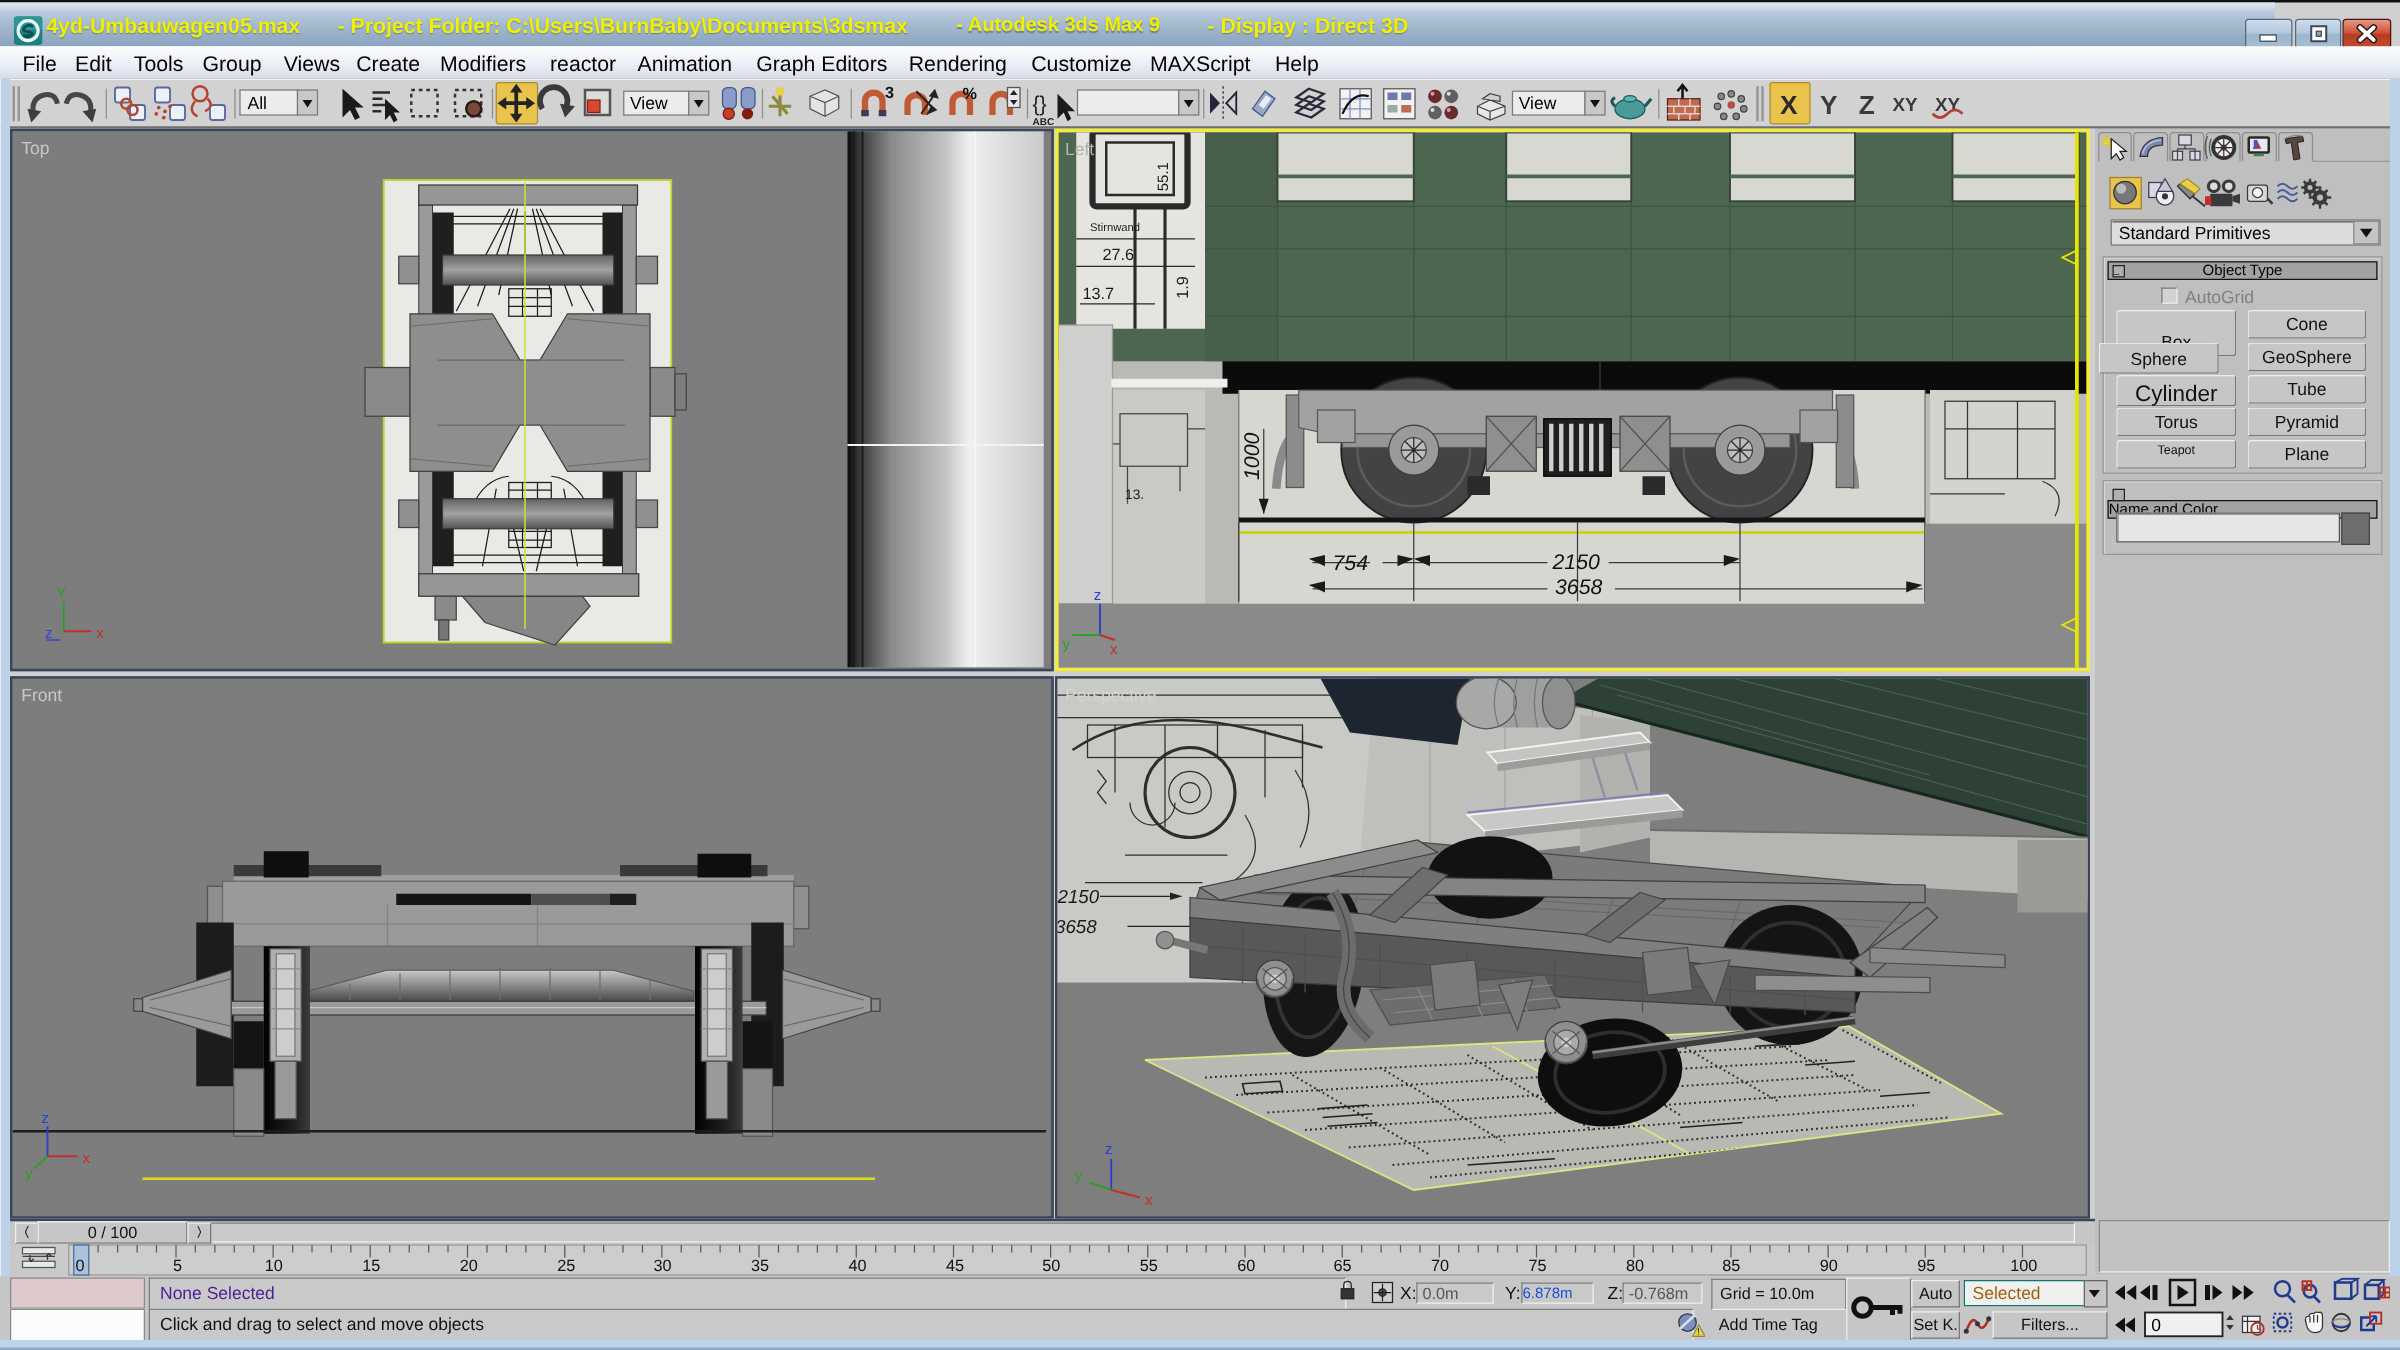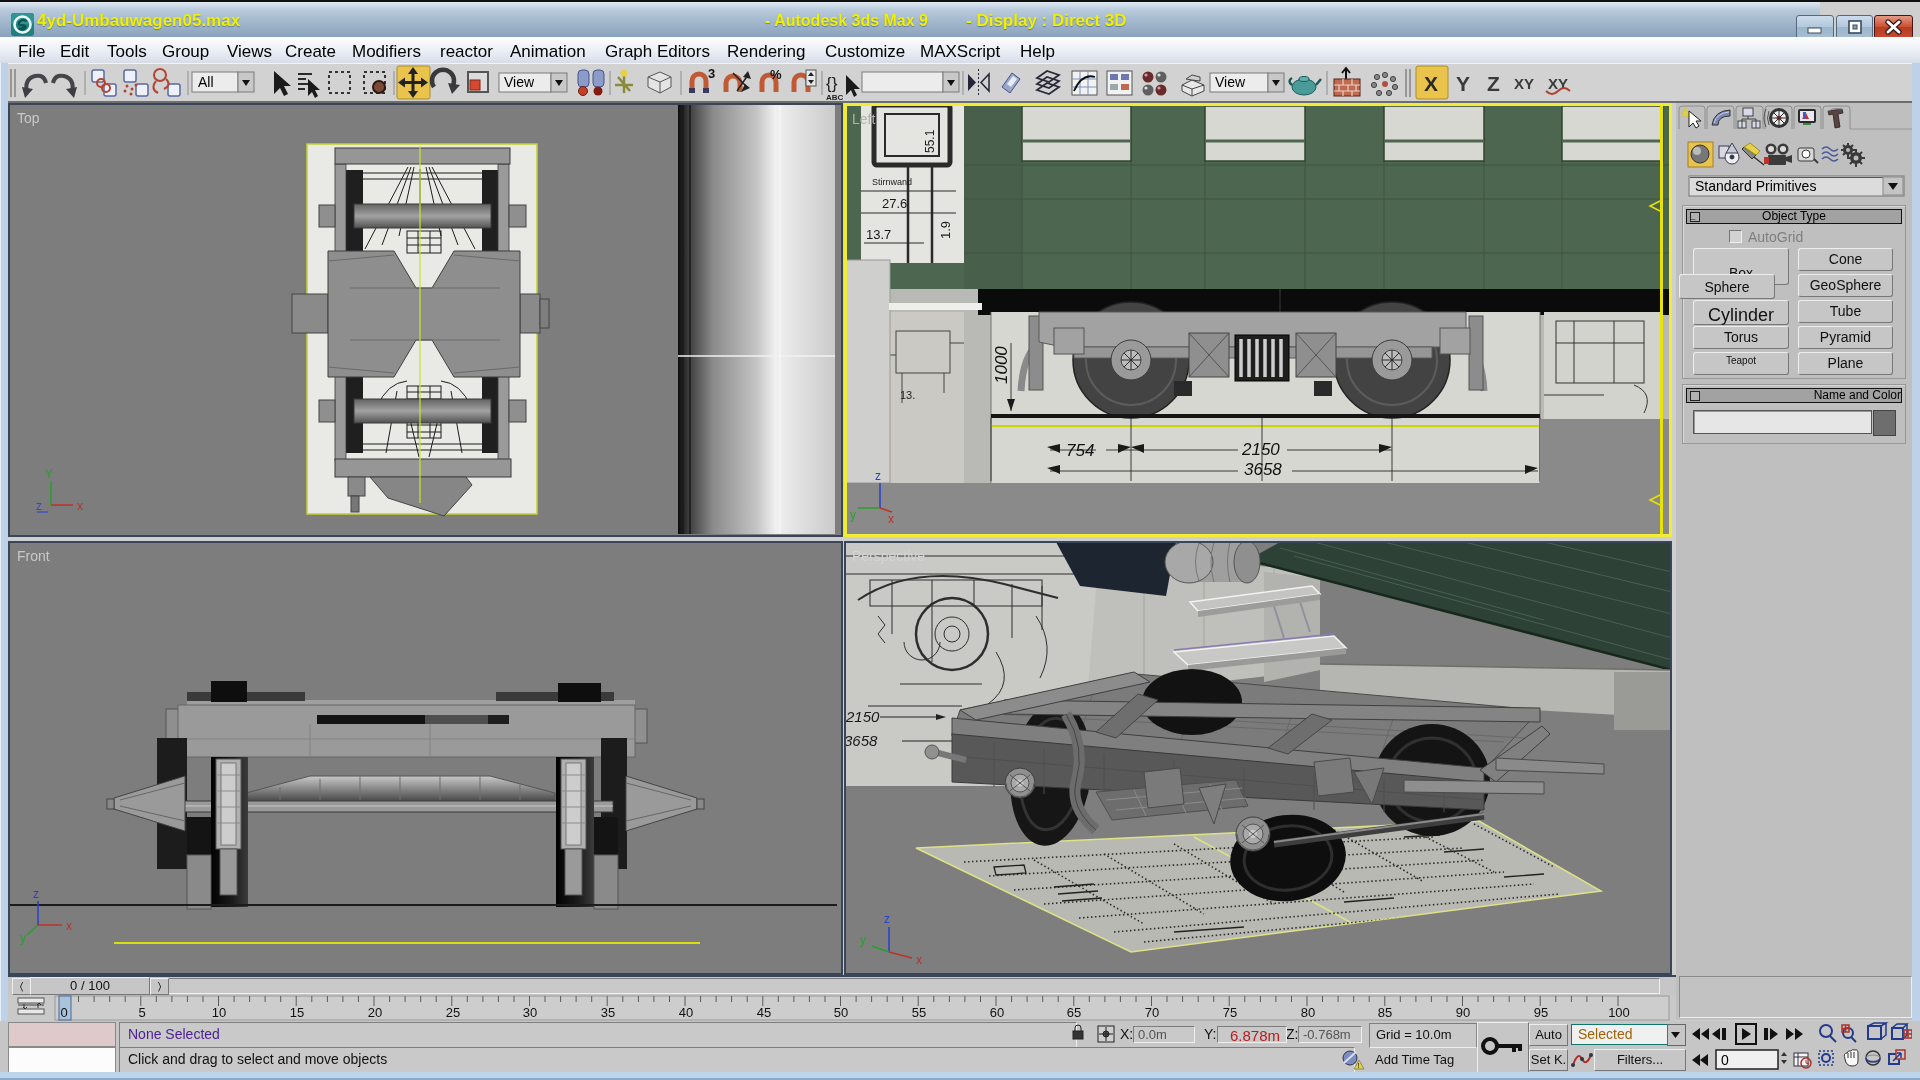--- a/index.html
+++ b/index.html
@@ -12,20 +12,21 @@
 <div class="abs" style="left:0;top:0;width:1920px;height:2px;background:#101010"></div>
 <div class="abs" style="left:0;top:2px;width:1820px;height:35px;background:linear-gradient(#dfe9f2 0%,#b9cbdc 22%,#a2b8cd 55%,#8aa3bd 100%)">
   <svg class="abs" style="left:11px;top:11px" width="23" height="23" viewBox="0 0 23 23">
     <rect x="0" y="0" width="23" height="23" rx="3" fill="#1f8080"></rect>
     <rect x="0" y="0" width="23" height="11" rx="3" fill="#2e9595"></rect>
     <circle cx="11.5" cy="11.5" r="8" fill="none" stroke="#eafafa" stroke-width="2.6"></circle>
     <path d="M15.5 8.2 Q11.5 5.8 8.4 9.0 Q6.6 11.2 9.5 12.0 L13 12.6 Q15.8 13.4 13.8 15.3 Q11 17.4 7.6 15.2" fill="none" stroke="#0c4f4f" stroke-width="2.2"></path>
     <circle cx="11.5" cy="14.8" r="1.2" fill="#0c4f4f"></circle>
   </svg>
   <div class="abs" style="left:37px;top:9px;font-size:17px;font-weight:bold;color:#f0f000;white-space:nowrap;text-shadow:0 1px 1px rgba(40,60,90,.45)">4yd-Umbauwagen05.max</div>
+  <div class="abs" style="left:270px;top:9px;font-size:17px;font-weight:bold;color:#f0f000;white-space:nowrap;text-shadow:0 1px 1px rgba(40,60,90,.45)">- Project Folder: C:\Users\BurnBaby\Documents\3dsmax</div>
   <div class="abs" style="left:765px;top:10px;font-size:16px;font-weight:bold;color:#f0f000;white-space:nowrap;text-shadow:0 1px 1px rgba(40,60,90,.45)">- Autodesk 3ds Max 9</div>
   <div class="abs" style="left:966px;top:9px;font-size:17px;font-weight:bold;color:#f0f000;white-space:nowrap;text-shadow:0 1px 1px rgba(40,60,90,.45)">- Display : Direct 3D</div>
   <div class="abs" style="left:1796px;top:13px;width:36px;height:22px;border-radius:3px;background:linear-gradient(#ccdcec,#b2c8dc 48%,#9cb6cc 52%,#a8bed2);border:1px solid #56687c"><svg width="36" height="22">
         <rect x="11" y="12" width="13" height="5" fill="#fff" stroke="#3a4a5c"></rect>
       </svg></div>
   <div class="abs" style="left:1836px;top:13px;width:35px;height:22px;border-radius:3px;background:linear-gradient(#ccdcec,#b2c8dc 48%,#9cb6cc 52%,#a8bed2);border:1px solid #56687c"><svg width="35" height="22">
         <rect x="12" y="5" width="12" height="12" fill="#fff" stroke="#3a4a5c" stroke-width="1.6"></rect>
         <rect x="16" y="9" width="4" height="4" fill="#8ca2b6" stroke="#3a4a5c"></rect>
       </svg></div>
   <div class="abs" style="left:1874px;top:13px;width:37px;height:22px;border-radius:3px;background:linear-gradient(#e49a84,#cd5034 48%,#b83c20 52%,#c64a30);border:1px solid #431418"><svg width="37" height="22">
@@ -721,21 +722,21 @@
 <div class="btn abs" style="left:122px;top:145px;width:93px;height:19px;font-size:14px;padding-top:2px">Cone</div>
 <div class="btn abs" style="left:3px;top:171px;width:94px;height:19px;font-size:14px;padding-top:4px">Sphere</div>
 <div class="btn abs" style="left:122px;top:171px;width:93px;height:19px;font-size:14px;padding-top:2px">GeoSphere</div>
 <div class="btn abs" style="left:17px;top:197px;width:94px;height:19px;font-size:18px;padding-top:4px">Cylinder</div>
 <div class="btn abs" style="left:122px;top:197px;width:93px;height:19px;font-size:14px;padding-top:2px">Tube</div>
 <div class="btn abs" style="left:17px;top:223px;width:94px;height:19px;font-size:14px;padding-top:2px">Torus</div>
 <div class="btn abs" style="left:122px;top:223px;width:93px;height:19px;font-size:14px;padding-top:2px">Pyramid</div>
 <div class="btn abs" style="left:17px;top:249px;width:94px;height:19px;font-size:10px;padding-top:2px">Teapot</div>
 <div class="btn abs" style="left:122px;top:249px;width:93px;height:19px;font-size:14px;padding-top:2px">Plane</div>
 <div class="abs" style="left:6px;top:281px;width:222px;height:58px;border:1px solid #979797;box-shadow:inset 1px 1px 0 #d8d8d8"></div>
-<div class="abs" style="left:10px;top:285px;width:214px;height:13px;background:#a2a2a2;border:1px solid #111;font-size:12px;color:#000;text-align:right;line-height:13px">Name and Color</div>
+<div class="abs" style="left:10px;top:297px;width:214px;height:13px;background:#a2a2a2;border:1px solid #111;font-size:12px;color:#000;text-align:left;line-height:13px">Name and Color</div>
 <div class="abs" style="left:14px;top:288px;width:8px;height:8px;border:1px solid #222;background:#b0b0b0"></div>
 <div class="abs" style="left:17px;top:307px;width:177px;height:22px;background:#e6e6e6;border:1px solid #555;box-shadow:inset 1px 1px 0 #999"></div>
 <div class="abs" style="left:197px;top:307px;width:21px;height:24px;background:#6e6e6e;border:1px solid #444"></div>
 </div>
 <div class="abs" style="left:1672px;top:103px;width:4px;height:872px;background:#cfcfcf"></div>
 
 <div class="abs" style="left:8px;top:975px;width:1668px;height:20px;background:#c6c6c6;border-top:2px solid #39465a"></div>
 <div class="abs fld" style="left:28px;top:978px;width:1630px;height:14px"></div>
 <div class="abs btn" style="left:12px;top:978px;width:17px;height:15px;border-radius:0;font-size:11px;line-height:14px">〈</div>
 <div class="abs btn" style="left:30px;top:977px;width:118px;height:16px;border-radius:0;font-size:13px;line-height:16px">0 / 100</div>
@@ -788,21 +789,21 @@
       <path d="M5 9 V6 Q5 3 8 3 Q11 3 11 6 V9"></path>
 <rect x="28" y="4" width="16" height="16" fill="#cfcfcf"></rect>
       <circle cx="36" cy="12" r="3" fill="#555"></circle>
       <path d="M36 5 V19 M29 12 H43"></path>
 </g>
 <text x="50" y="17" font-size="14" fill="#111">X:</text>
 <text x="134" y="17" font-size="14" fill="#111">Y:</text>
 <text x="216" y="17" font-size="14" fill="#111">Z:</text>
 </svg>
 <div class="abs fld" style="left:1133px;top:1026px;width:56px;height:15px;font-size:13px;color:#555;padding-left:4px">0.0m</div>
-<div class="abs fld" style="left:1217px;top:1026px;width:56px;height:15px;font-size:15px;color:#b91c1c;padding-left:12px">6.878m</div>
+<div class="abs fld" style="left:1217px;top:1026px;width:56px;height:15px;font-size:12px;color:#1d4ed8;padding-left:0">6.878m</div>
 <div class="abs fld" style="left:1298px;top:1026px;width:58px;height:15px;font-size:13px;color:#555;padding-left:4px">-0.768m</div>
 <div class="abs fld" style="left:1369px;top:1023px;width:100px;height:20px;font-size:13px;color:#111;padding:3px 0 0 6px;border-right:1px solid #888">Grid = 10.0m</div>
 <div class="abs" style="left:1369px;top:1049px;width:100px;height:20px;font-size:13px;color:#111;padding:3px 0 0 6px">Add Time Tag</div>
 <svg class="abs" style="left:1340px;top:1049px" width="24" height="22" viewBox="0 0 24 22">
 <circle cx="10" cy="9" r="7" fill="#7a8ec0" stroke="#334"></circle>
     <path d="M4 14 L16 3" stroke="#dde" stroke-width="2"></path>
 <path d="M14 20 L19 11 L24 20 Z" fill="#e8d040" stroke="#886"></path>
     <text x="17.5" y="19" font-size="8" fill="#222">!</text>
 </svg>
 <div class="abs" style="left:1477px;top:1022px;width:50px;height:49px;background:#c6c6c6;border-top:1px solid #eee;border-left:1px solid #eee;border-bottom:1px solid #777;border-right:1px solid #777"></div>

